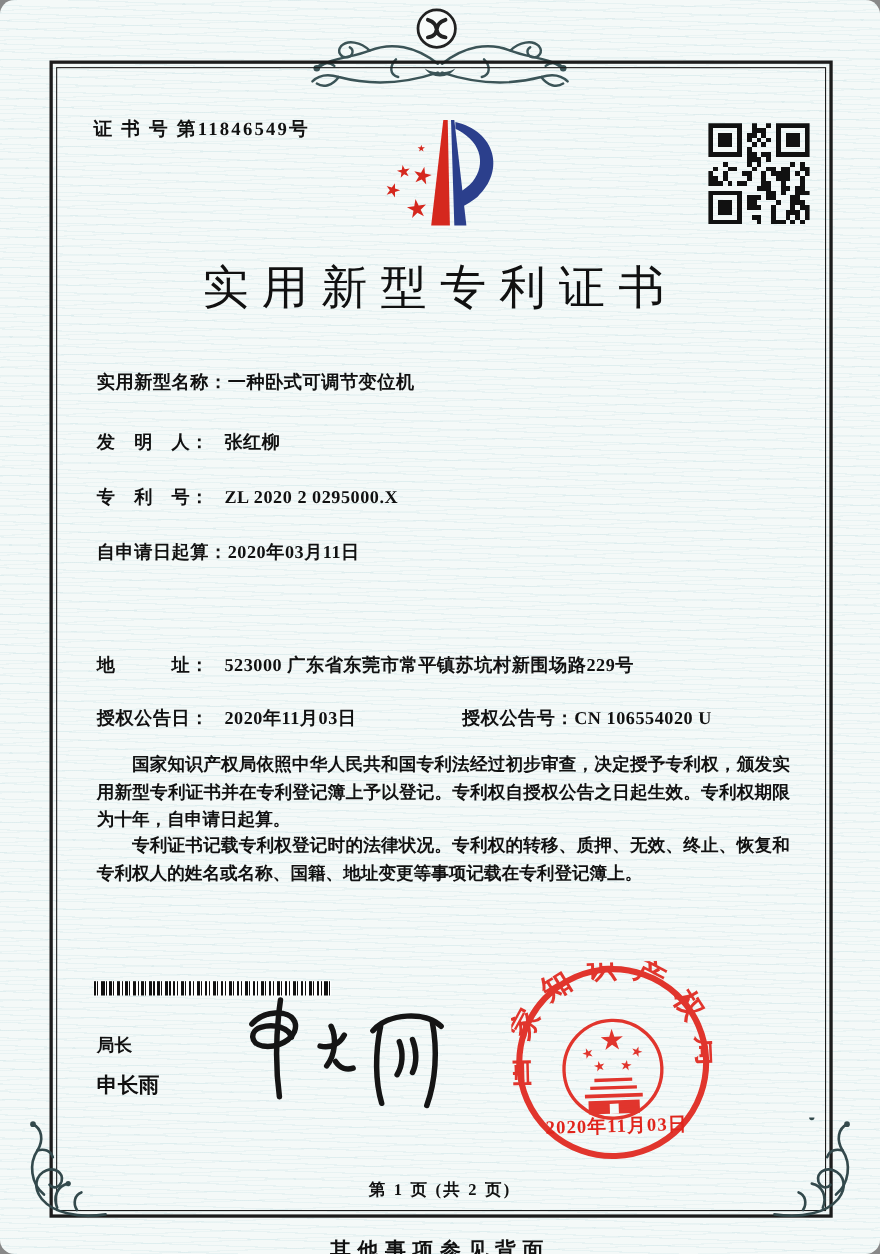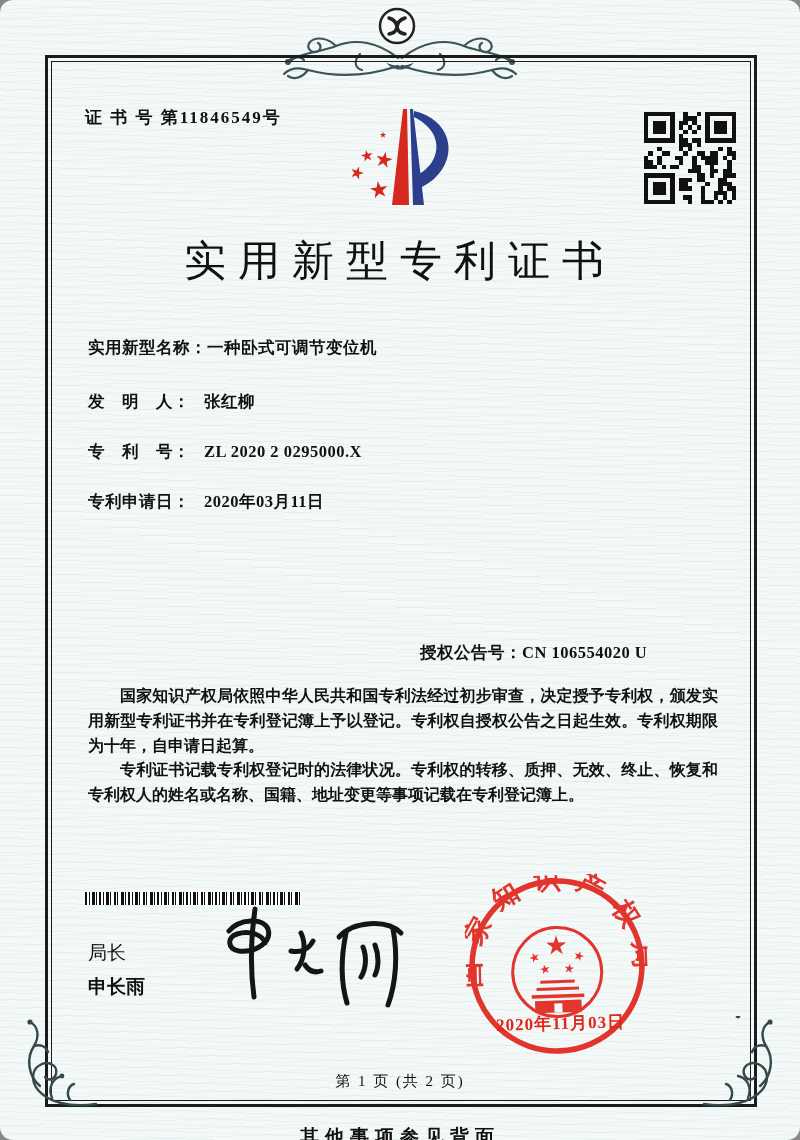--- a/index.html
+++ b/index.html
@@ -22,27 +22,27 @@
   .f-label{display:inline-block;min-width:116px;}
   .pair2{position:absolute;left:332px;top:0;}
   .r1{top:337px}.r2{top:391px}.r3{top:441px}.r4{top:491px}.r5{top:542px}.r6{top:594px}.r7{top:642px}
   .para{position:absolute;left:88px;width:630px;font-size:16px;line-height:25px;font-weight:600;
         text-indent:2em;text-align:justify;}
   .p1{top:683px}.p2{top:757px}
   .barcode{position:absolute;left:85px;top:892px;width:216px;height:13px;
     background:repeating-linear-gradient(90deg,
       #111 0 2px,#fff 2px 3.5px,#111 3.5px 4.5px,#fff 4.5px 7px,
       #111 7px 10px,#fff 10px 11px,#111 11px 12px,#fff 12px 14.5px);}
-  .chief-title{position:absolute;left:88px;top:940px;font-size:19px;font-weight:400;}
+  .chief-title{position:absolute;left:88px;top:940px;font-size:16px;font-weight:700;}
   .chief-name{position:absolute;left:88px;top:974px;font-size:19px;font-weight:600;text-align:center;}
   .signature{position:absolute;left:205px;top:903px;width:215px;height:110px;}
   .seal{position:absolute;left:466px;top:875px;width:182px;height:182px;opacity:.92;transform:rotate(-2deg);}
   .seal-date{position:absolute;left:496px;top:1012px;font-size:17px;font-weight:700;color:#e0251c;
              letter-spacing:1px;transform:rotate(-1.5deg);white-space:nowrap;}
-  .page-info{position:absolute;left:45px;width:710px;top:1072px;text-align:center;font-size:15px;font-weight:400;letter-spacing:2px;}
+  .page-info{position:absolute;left:45px;width:710px;top:1072px;text-align:center;font-size:15px;font-weight:700;letter-spacing:2px;}
   .back-note{position:absolute;left:45px;width:710px;top:1124px;text-align:center;font-size:19px;font-weight:700;letter-spacing:6px;}
   .top-flourish{position:absolute;left:278px;top:24px;width:244px;height:64px;}
   .medallion{position:absolute;left:374px;top:2px;width:46px;height:50px;}
   .corner{position:absolute;width:90px;height:95px;}
   .corner.bl{left:18px;top:1016px;}
   .corner.br{left:692px;top:1016px;transform:scaleX(-1);}
 </style>
 </head>
 <body>
 
@@ -249,23 +249,29 @@
   <div class="field-row r2">
     <span class="f-label">发　明　人：</span><span>张红柳</span>
   </div>
   <div class="field-row r1">
     <span class="f-label">实用新型名称：</span><span>一种卧式可调节变位机</span>
   </div>
   <div class="field-row r3">
     <span class="f-label">专　利　号：</span><span>ZL 2020 2 0295000.X</span>
   </div>
   <div class="field-row r4">
-    <span class="f-label">专利申请日：</span><span>2020年03月11日</span>
+    <span class="f-label">自申请日起算：</span><span>2020年03月11日</span>
+  </div>
+  <div class="field-row r6">
+    <span class="f-label">地　　　址：</span><span>523000 广东省东莞市常平镇苏坑村新围场路229号</span>
   </div>
   <div class="field-row r7">
+    <span>
+      <span class="f-label">授权公告日：</span><span>2020年11月03日</span>
+    </span>
     <span class="pair2">
       <span>授权公告号：</span><span>CN 106554020 U</span>
     </span>
   </div>
 
   <div class="para p1">国家知识产权局依照中华人民共和国专利法经过初步审查，决定授予专利权，颁发实用新型专利证书并在专利登记簿上予以登记。专利权自授权公告之日起生效。专利权期限为十年，自申请日起算。</div>
   <div class="para p2">专利证书记载专利权登记时的法律状况。专利权的转移、质押、无效、终止、恢复和专利权人的姓名或名称、国籍、地址变更等事项记载在专利登记簿上。</div>
 
   <div class="barcode"></div>
 

